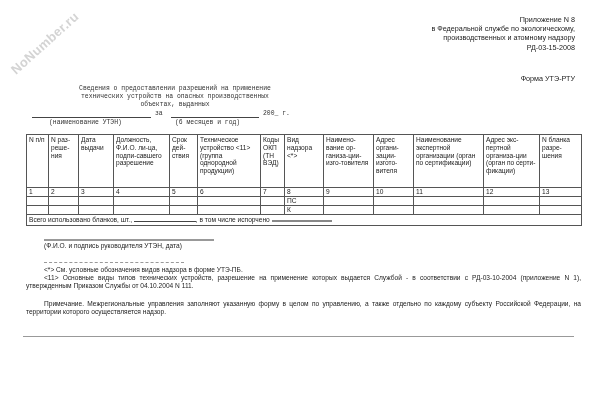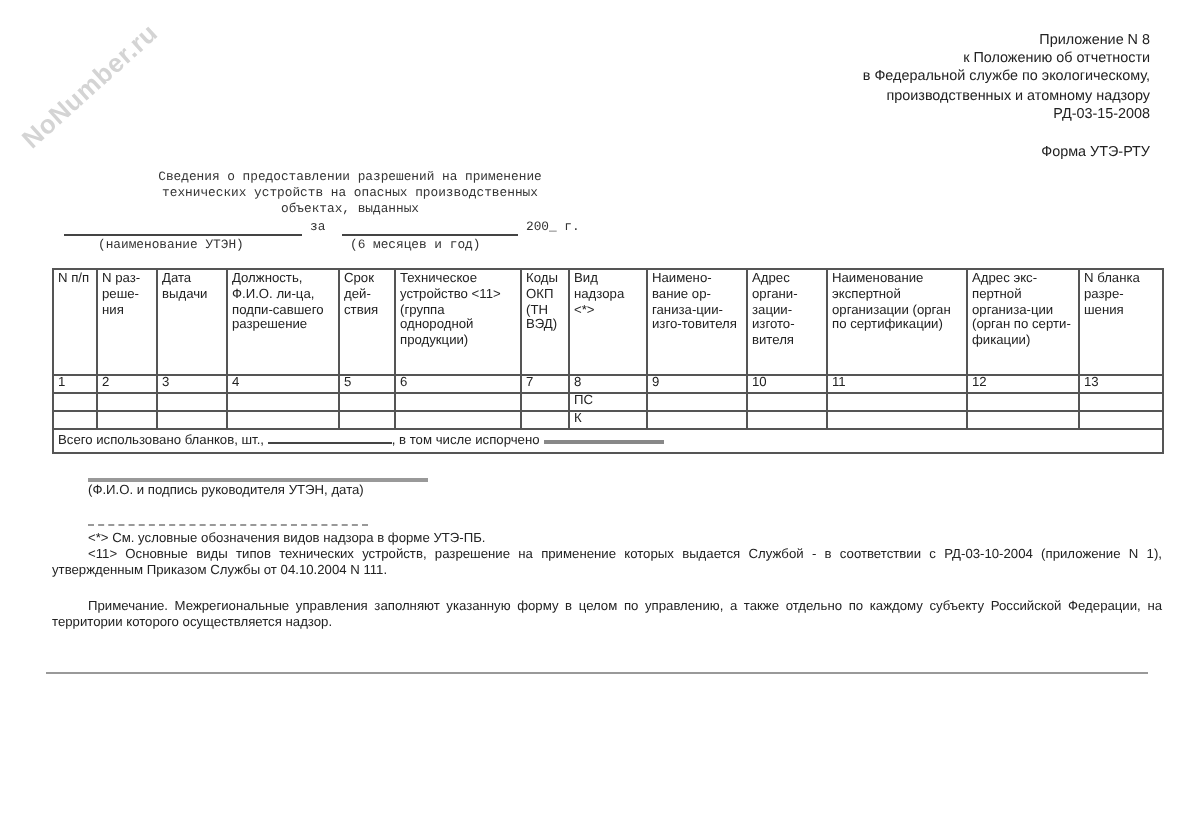--- a/index.html
+++ b/index.html
@@ -15,21 +15,21 @@
       color: #d4d4d4; letter-spacing: 0.3px;
       white-space: nowrap;
     }
     .wm-wrap { position: absolute; left: 8px; top: 66px; width: 0; height: 0; }
     .wm-wrap .watermark { left: 0; top: 0; }
 
     .appendix {
       position: absolute; right: 25px; top: 15px;
       text-align: right; font-size: 7.2px; line-height: 9.2px; color: #222;
     }
-    .appendix .form-name { margin-top: 10px; }
+    .appendix .form-name { margin-top: 22px; }
 
     .title-block {
       position: absolute; left: 45px; top: 85px; width: 260px;
       font-family: "Liberation Mono", monospace; font-size: 6.4px; line-height: 8.2px;
       color: #333; text-align: center;
     }
     .title-line4 { position: relative; height: 9px; margin-top: 0; }
     .title-line4 .ul1 { position: absolute; left: -13px; top: 7px; width: 119px; border-bottom: 0.8px solid #444; }
     .title-line4 .za { position: absolute; left: 110px; top: 0; }
     .title-line4 .ul2 { position: absolute; left: 126px; top: 7px; width: 88px; border-bottom: 0.8px solid #444; }
@@ -69,21 +69,20 @@
   </style>
 </head>
 <body>
 
 <div class="wm-wrap">
   <div class="watermark">NoNumber.ru</div>
 </div>
 
 <div class="appendix">
   <div>Приложение N 8</div>
-  <div>к Положению об отчетности</div>
   <div>в Федеральной службе по экологическому,</div>
   <div>производственных и атомному надзору</div>
   <div>РД-03-15-2008</div>
   <div class="form-name">Форма УТЭ-РТУ</div>
 </div>
 
 <div class="title-block">
   <div>Сведения о предоставлении разрешений на применение</div>
   <div>технических устройств на опасных производственных</div>
   <div>объектах, выданных</div>

